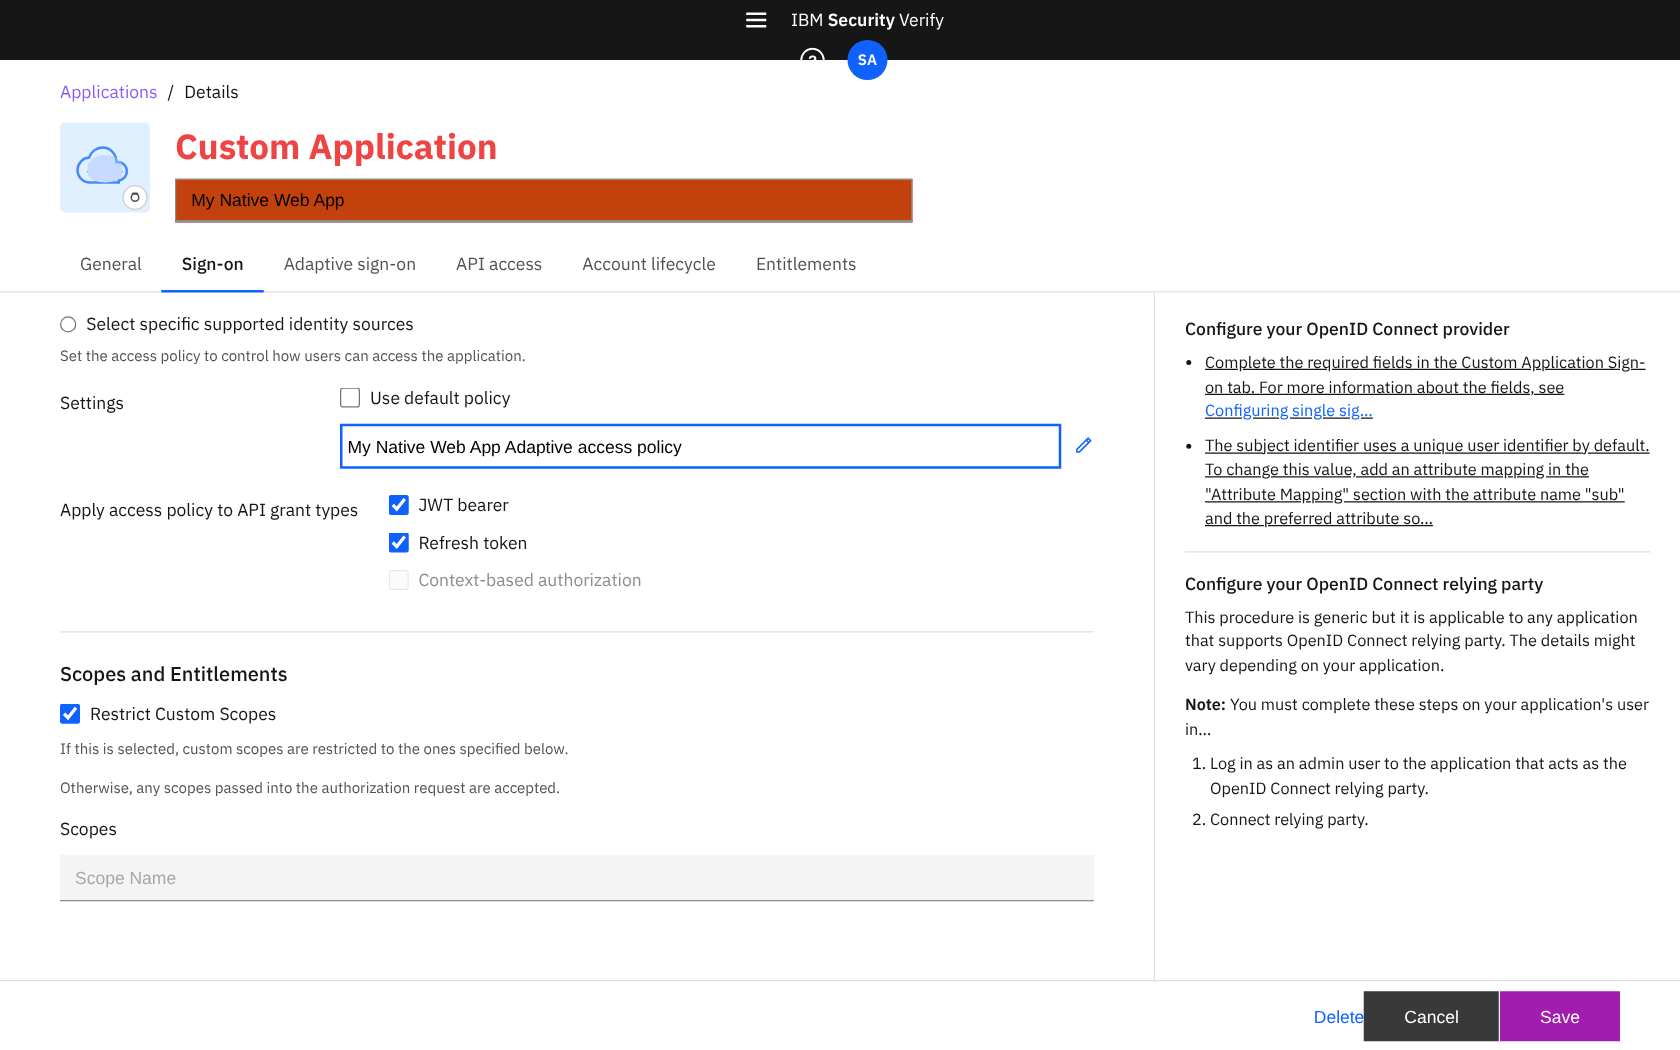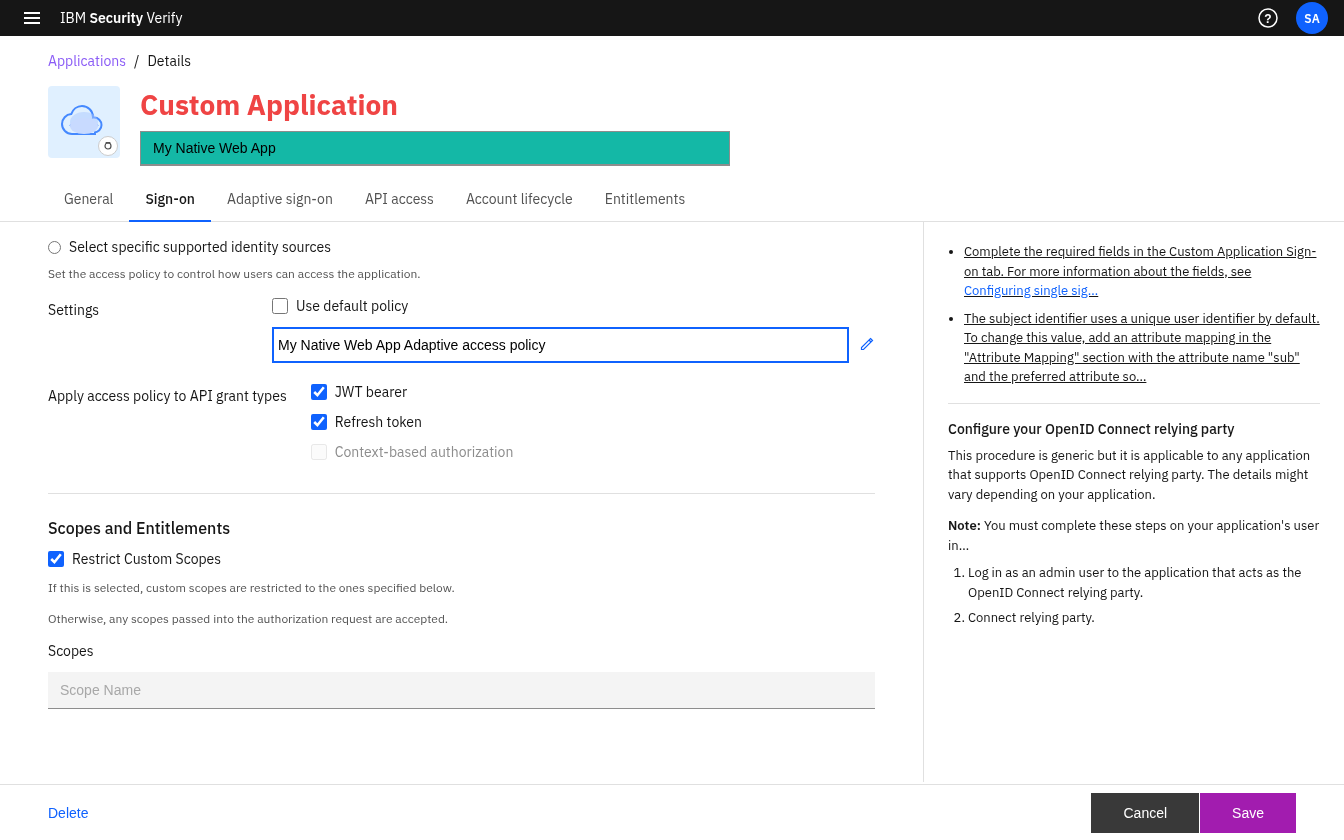--- a/index.html
+++ b/index.html
@@ -2,25 +2,26 @@
 <html><head>
   <meta charset="utf-8">
   <style>
     * { box-sizing: border-box; margin: 0; padding: 0; }
     body { font-family: 'IBM Plex Sans', Arial, sans-serif; font-size: 14px; color: #161616; background: #fff; height: 840px; overflow: hidden; }
 
     
     .topnav {
       background: #161616;
       color: #fff;
-      height: 36px;
+      height: 48px;
       display: flex;
       align-items: center;
       padding: 0 16px;
       justify-content: space-between;
+      flex-direction: column;
     }
     .topnav-left { display: flex; align-items: center; gap: 12px; }
     .topnav-title { font-size: 14px; color: #fff; }
     .topnav-title strong { font-weight: 600; }
     .topnav-right { display: flex; align-items: center; gap: 12px; }
     .avatar {
       width: 32px; height: 32px; border-radius: 50%;
       background: #0f62fe; color: #fff;
       display: flex; align-items: center; justify-content: center;
       font-size: 12px; font-weight: 600;
@@ -73,21 +74,21 @@
     }
     .app-info { flex: 1; }
     .app-name { font-size: 28px; font-weight: 700; color: #ef4444; margin-bottom: 8px; }
     .app-name-input {
       width: 590px;
       padding: 8px 12px;
       border: 1px solid #8d8d8d;
       border-bottom: 2px solid #8d8d8d;
       font-size: 14px;
       outline: none;
-      background: #14b8a6;
+      background: #c2410c;
     }
 
     
     .tabs {
       display: flex;
       border-bottom: 1px solid #e0e0e0;
       padding: 0 48px;
       margin-top: 12px;
     }
     .tab {
@@ -227,21 +228,21 @@
     .bottom-bar {
       position: fixed;
       bottom: 0;
       left: 0;
       right: 0;
       height: 56px;
       background: #fff;
       border-top: 1px solid #e0e0e0;
       display: flex;
       align-items: center;
-      justify-content: space-between;
+      justify-content: flex-end;
       padding: 0 48px;
     }
     .delete-btn {
       background: none;
       border: none;
       color: #0f62fe;
       font-size: 14px;
       cursor: pointer;
     }
     .action-btns { display: flex; gap: 1px; }
@@ -405,20 +406,21 @@
         <p class="section-label">Scopes</p>
         <div class="scope-inputs">
           <input class="scope-input" type="text" placeholder="Scope Name" style="">
         </div>
       </div>
     </div>
   </div>
 
   <div class="right-panel">
 
+    <p class="rp-subtitle">Configure your OpenID Connect provider</p>
 
     <ul class="rp-list">
       <li>
         <span>Complete the required fields in the Custom Application Sign-on tab. For more information about the fields, see </span><a class="rp-link" href="#">Configuring single sig…</a>
       </li>
       <li>
         <span>The subject identifier uses a unique user identifier by default. To change this value, add an attribute mapping in the "Attribute Mapping" section with the attribute name "sub" and the preferred attribute so…</span>
       </li>
     </ul>
 

